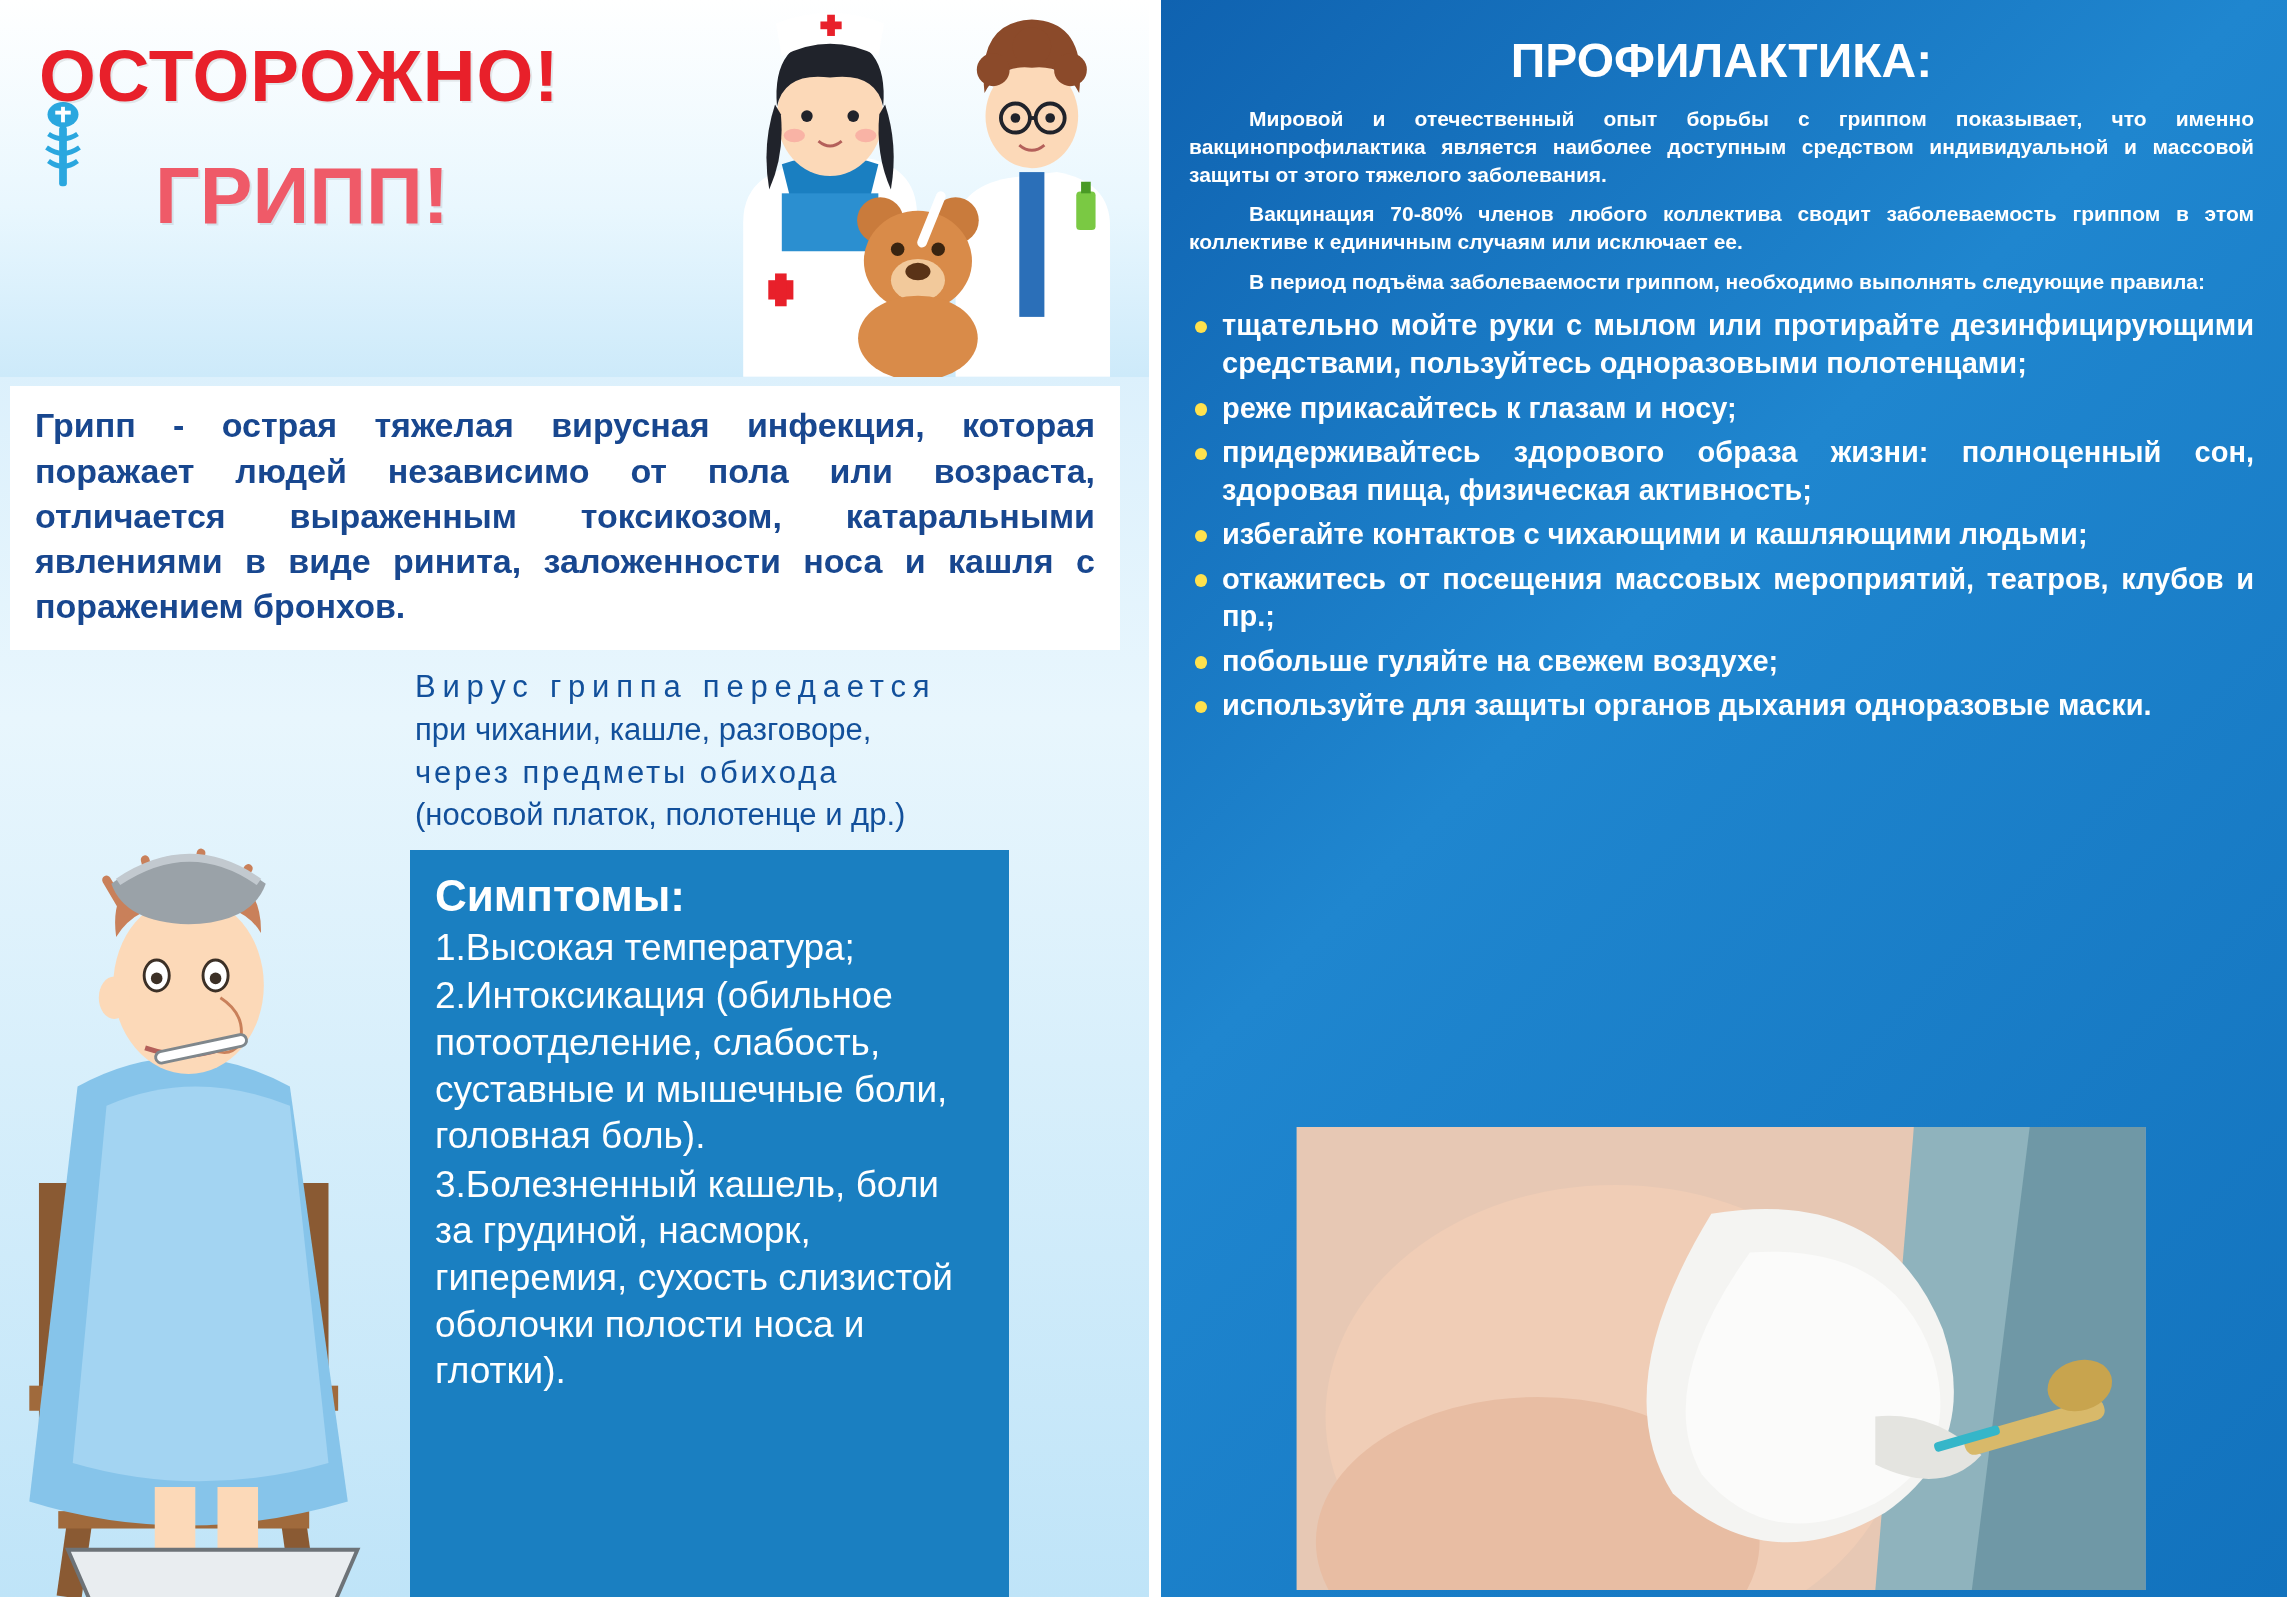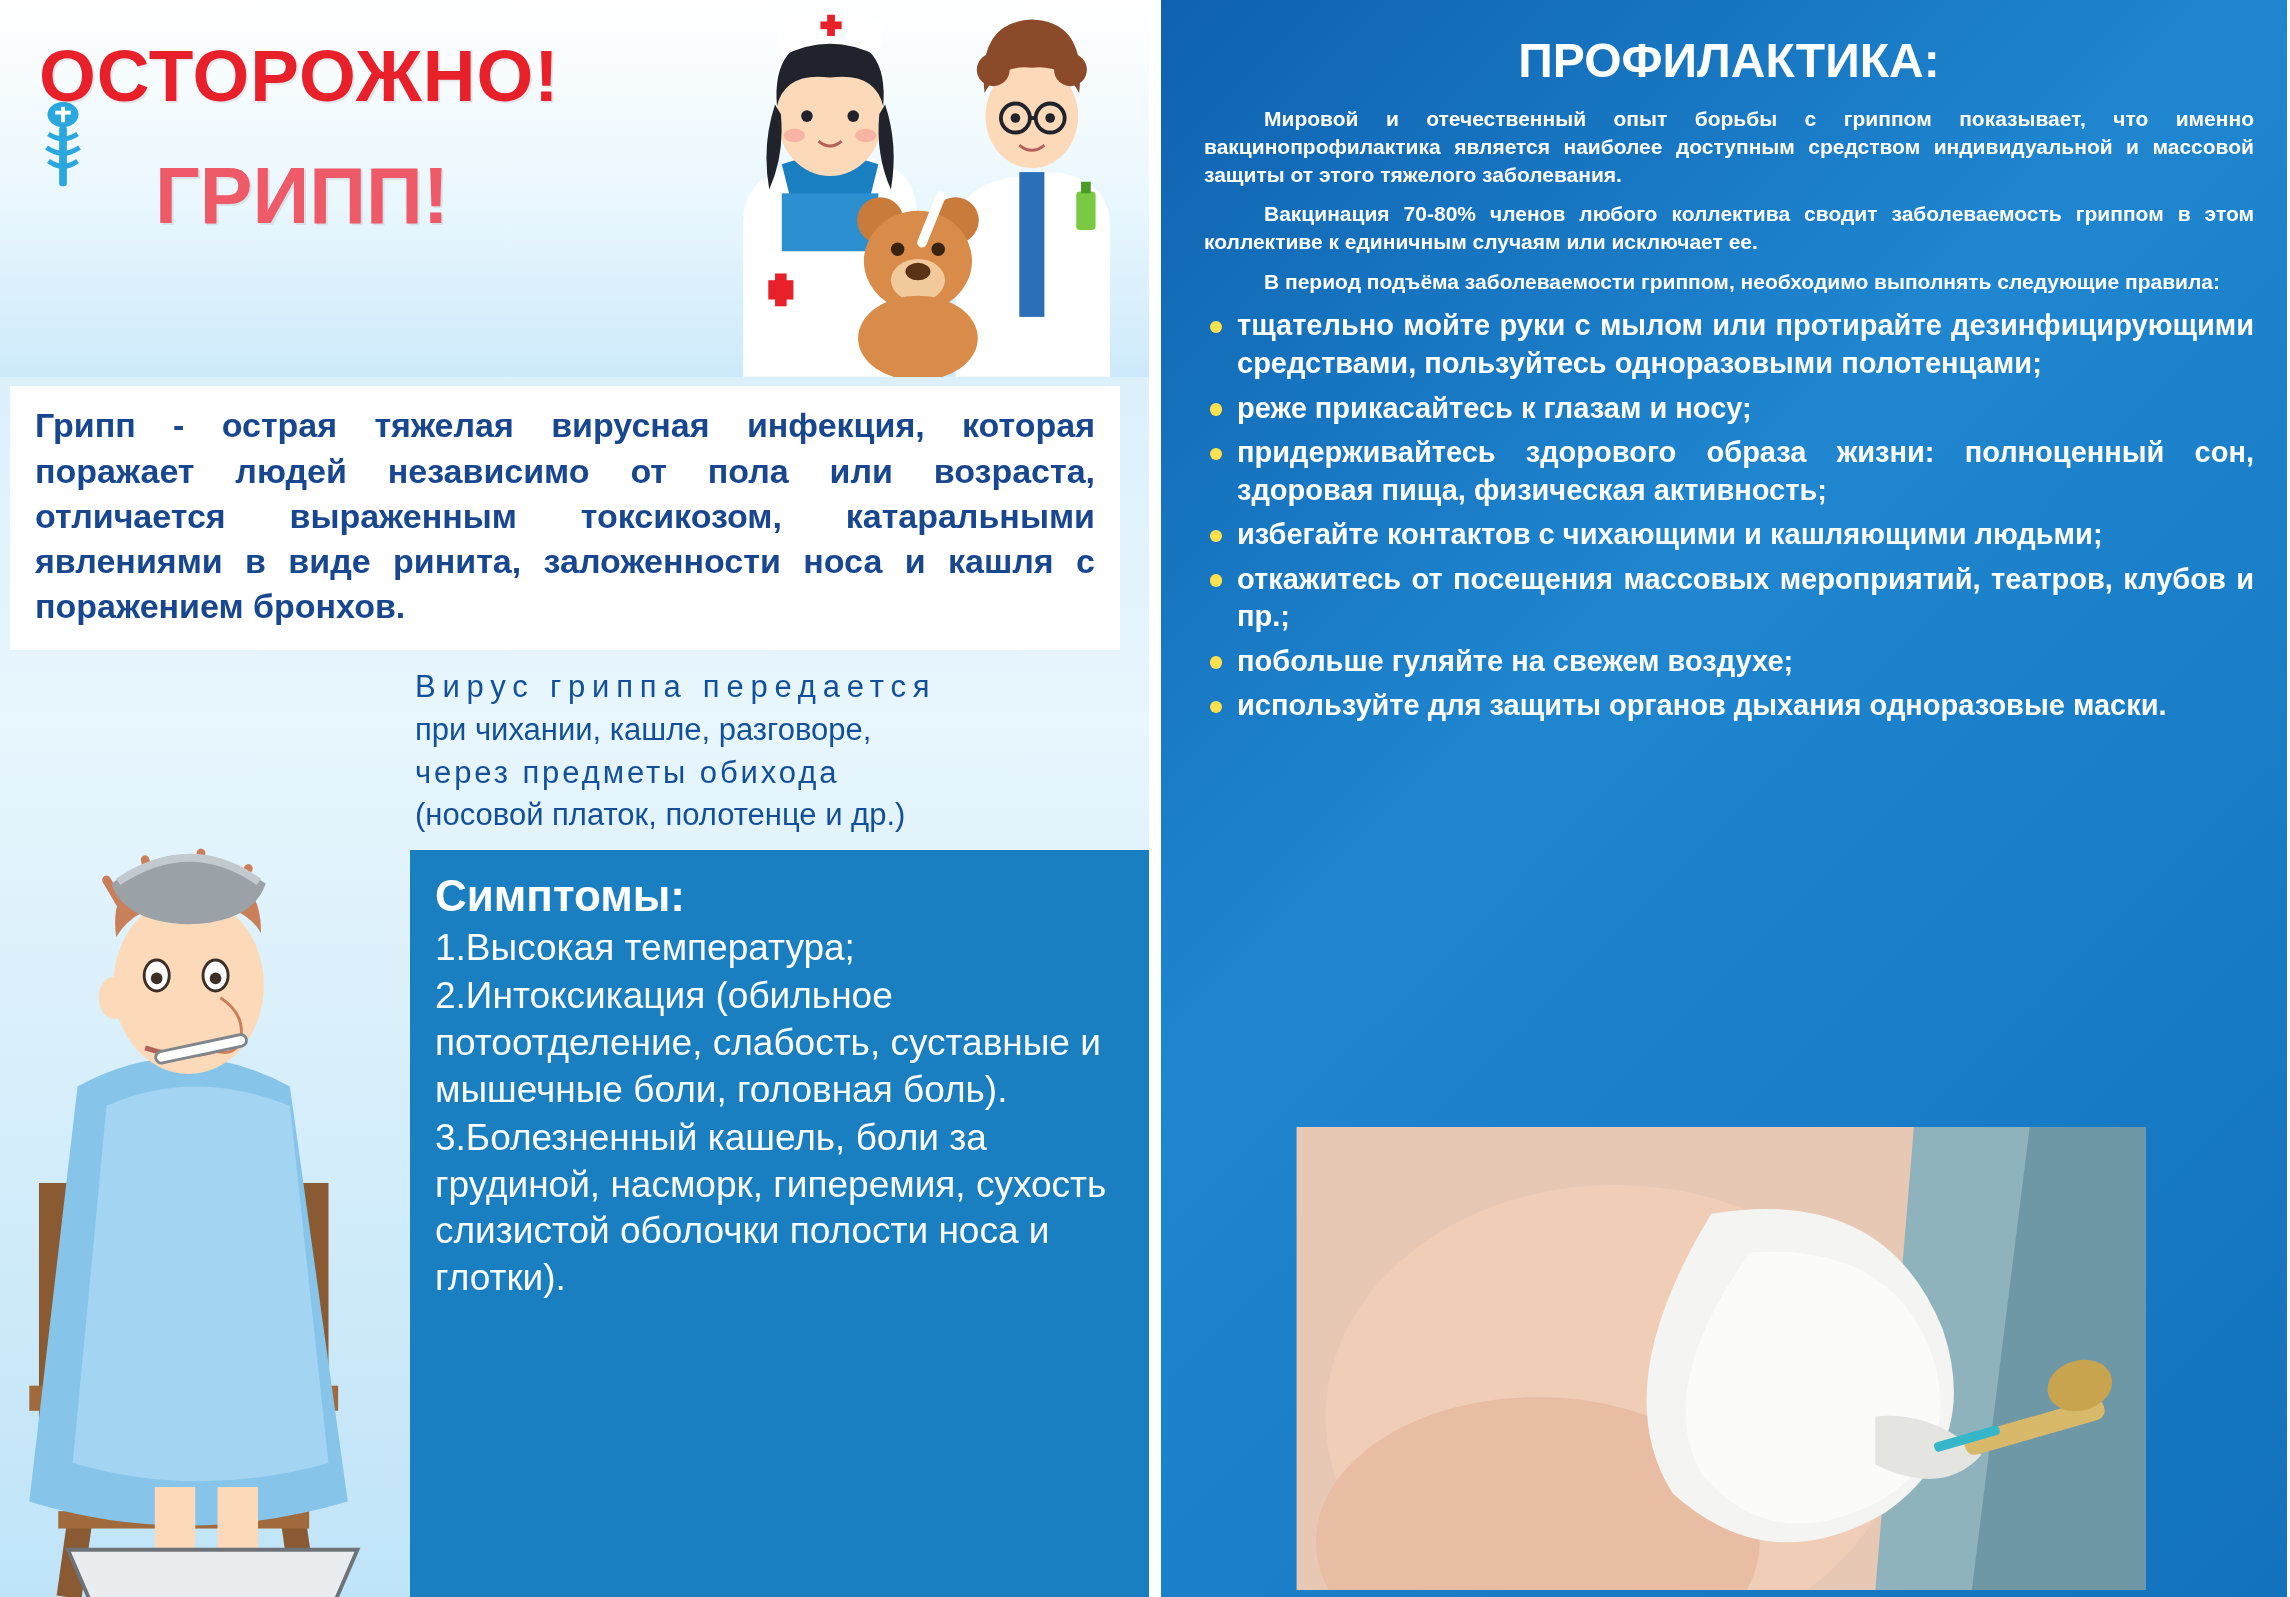--- a/index.html
+++ b/index.html
@@ -107,21 +107,21 @@
     line-height: 1.38;
     margin: 0;
   }
   .transmit-text .sp1 { letter-spacing: 6.8px; }
   .transmit-text .sp2 { letter-spacing: 2.9px; }
 
   .symptoms-box {
     position: absolute;
     left: 410px;
     top: 850px;
-    width: 739px;
+    width: 599px;
     height: 748px;
     background: #1a7fc1;
     padding: 21px 25px 9.7px 25px;
     box-sizing: border-box;
   }
   .symptoms-title {
     font-size: 44px;
     font-weight: bold;
     color: #ffffff;
     margin: 0 0 3.9px 0;
@@ -144,21 +144,21 @@
 
   
   .right-panel {
     position: relative;
     width: 1126px;
     height: 1598px;
     background: linear-gradient(135deg, #0f62b0 0%, #1f86cf 40%, #1272bd 100%);
     overflow: hidden;
   }
   .right-inner {
-    padding: 25px 33px 0 43px;
+    padding: 25px 33px 0 28px;
   }
   .prof-title {
     font-size: 48px;
     font-weight: bold;
     color: #ffffff;
     text-align: center;
     margin: 7.7px 0 17.4px 0;
   }
   .prof-para {
     font-size: 21px;

